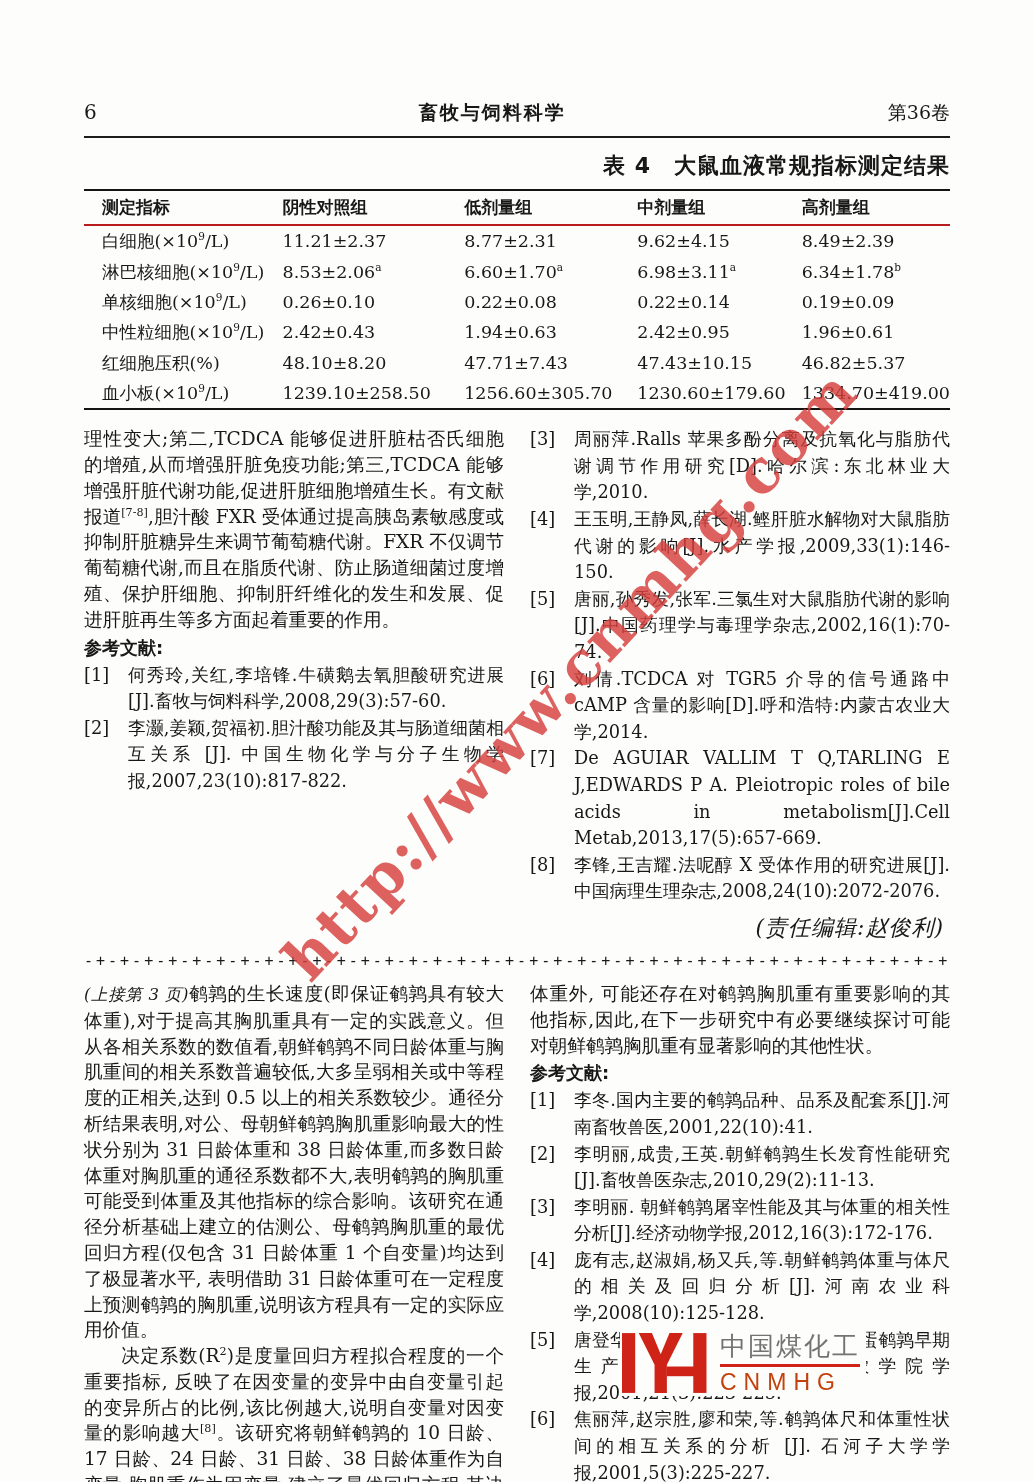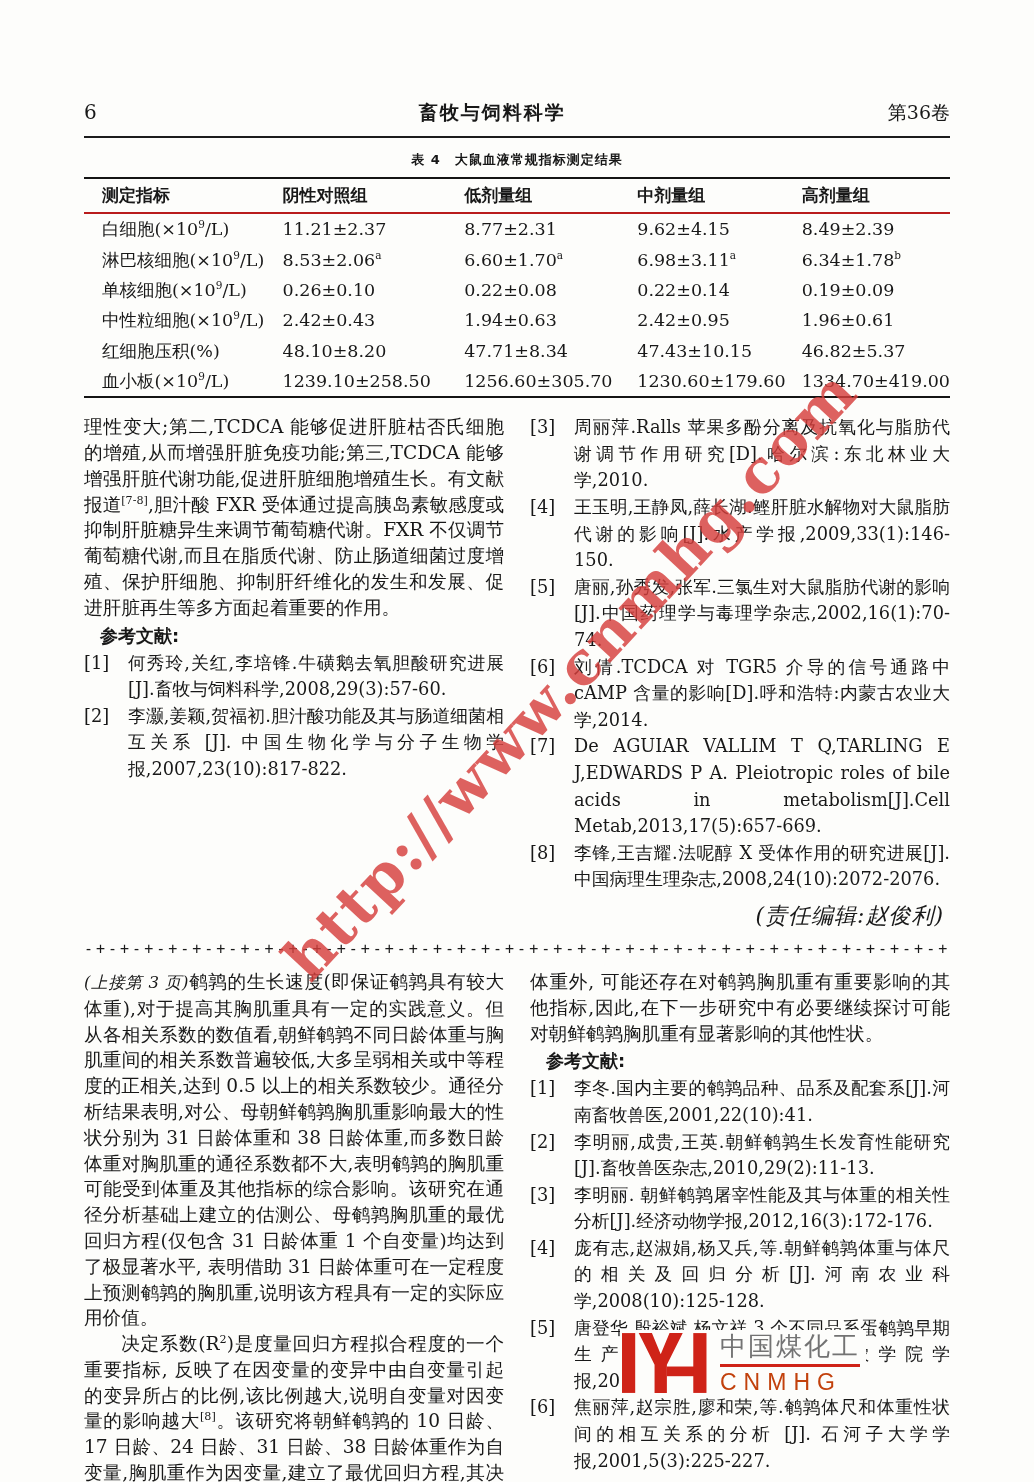--- a/index.html
+++ b/index.html
@@ -16,38 +16,38 @@
   
   .jheader{
     margin-top:100px;
     display:flex;align-items:baseline;justify-content:space-between;
     font-size:19px;
   }
   .jheader .jtitle{font-weight:bold;letter-spacing:2px;}
   .jheader .pnum{font-size:20px;}
   .hrule{border-bottom:2.2px solid #1c1c1c;margin-top:10px;}
   
-  .tbl-title{text-align:center;font-weight:bold;font-size:13px;margin:13px 0 8px 0;letter-spacing:1px;font-family:"DejaVu Sans","Liberation Sans",sans-serif;}
+  .tbl-title{text-align:right;font-weight:bold;font-size:22px;margin:13px 0 8px 0;letter-spacing:1px;font-family:"DejaVu Sans","Liberation Sans",sans-serif;}
   table.datatbl{width:100%;border-collapse:collapse;border-top:2.6px solid #141414;border-bottom:2.6px solid #141414;font-size:17.5px;}
   table.datatbl thead td{border-bottom:2px solid #b91c1c;font-weight:600;padding:5px 0;font-family:"DejaVu Sans","Liberation Sans",sans-serif;font-size:17px;}
   table.datatbl td{text-align:left;padding:3.2px 0;}
   table.datatbl td.lbl{text-align:left;padding-left:18px;}
   table.datatbl col.c0{width:23%}
   table.datatbl col.c1{width:21%}
   table.datatbl col.c2{width:20%}
   table.datatbl col.c3{width:19%}
   table.datatbl col.c4{width:17%}
   sup{font-size:0.6em;vertical-align:super;line-height:0;}
   
   .cols{display:flex;gap:26px;}
   .col{flex:1 1 0;min-width:0;}
   .para{font-size:18.6px;line-height:25.8px;text-align:justify;margin:0;}
   .para.indent{text-indent:2em;}
   .sec1{margin-top:16px;justify-content:space-between;}
-  .refhead{font-weight:bold;font-size:18px;margin:3px 0 2px 16px;font-family:"DejaVu Sans","Liberation Sans",sans-serif;}
+  .refhead{font-weight:bold;font-size:18px;margin:3px 0 2px 0;font-family:"DejaVu Sans","Liberation Sans",sans-serif;}
   .ref{display:flex;font-size:17.8px;line-height:26.6px;text-align:justify;}
   .ref .n{flex:0 0 44px;}
   .ref .t{flex:1;min-width:0;}
   .editor{text-align:right;font-style:italic;font-size:22px;margin-top:8px;padding-right:6px;letter-spacing:1px;}
   
   .divider{
     margin-top:10px;white-space:nowrap;overflow:hidden;
     font-size:15px;letter-spacing:3px;color:#1a1a1a;
     font-family:"DejaVu Sans Mono","Liberation Mono",monospace;
     line-height:16px;
@@ -130,21 +130,21 @@
         <tr>
             <td class="lbl">中性粒细胞(×10<sup>9</sup>/L)</td>
             <td>2.42±0.43</td>
             <td>1.94±0.63</td>
             <td>2.42±0.95</td>
             <td>1.96±0.61</td>
           </tr>
         <tr>
             <td class="lbl">红细胞压积(%)</td>
             <td>48.10±8.20</td>
-            <td>47.71±8.34</td>
+            <td>47.71±7.43</td>
             <td>47.43±10.15</td>
             <td>46.82±5.37</td>
           </tr>
         <tr>
             <td class="lbl">血小板(×10<sup>9</sup>/L)</td>
             <td>1239.10±258.50</td>
             <td>1256.60±305.70</td>
             <td>1230.60±179.60</td>
             <td>1334.70±419.00</td>
           </tr>

